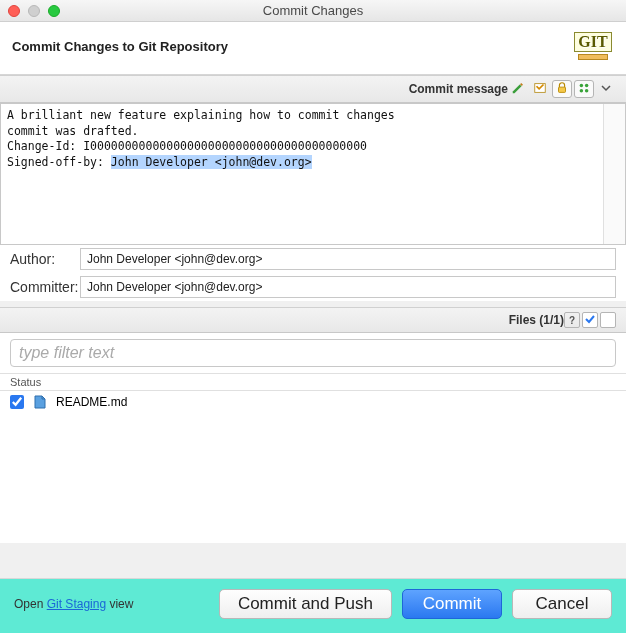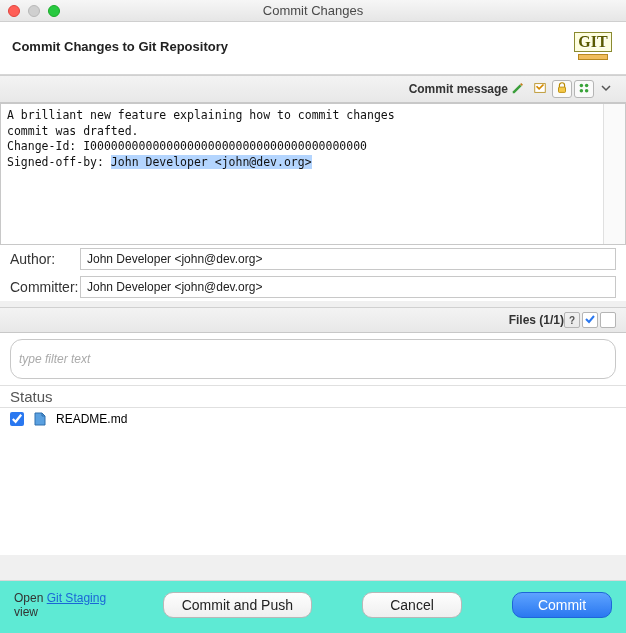--- a/index.html
+++ b/index.html
@@ -90,51 +90,51 @@
 .field-row label { width: 62px; color: #333; font-size: 14px; }
 .field-row input {
   flex: 1; border: 1px solid #c8c8c8; padding: 3px 6px;
   font-size: 12px; background: #fff; color: #222;
 }
 
 .section-bar.files { margin-top: 6px; }
 
 .filter-wrap { padding: 6px 10px; background: #fff; }
 .filter-input {
-  width: 100%; border: 1px solid #c8c8c8; border-radius: 12px;
-  padding: 12px 8px; font-size: 12px; color: #888; font-style: italic;
+  width: 100%; border: 1px solid #c8c8c8; border-radius: 4px;
+  padding: 4px 8px; font-size: 16px; color: #888; font-style: italic;
 }
 .filter-input::placeholder { color: #aaa; font-style: italic; }
 
 .file-table { background: #fff; border-top: 1px solid #e0e0e0; height: 170px; overflow: auto; }
 .ft-header {
   display: flex; padding: 2px 10px; border-bottom: 1px solid #e0e0e0;
-  color: #555; font-size: 15px;
+  color: #555; font-size: 11px;
 }
 .ft-col-status { width: 70px; }
 .ft-col-path { flex: 1; }
 .ft-row { display: flex; align-items: center; padding: 3px 10px; gap: 8px; }
 .ft-row .cb { width: 14px; height: 14px; }
 .file-icon {
   width: 16px; height: 16px; display: inline-block;
 }
 
 .footer {
   margin-top: auto;
   border-top: 1px solid #d8d8d8;
   padding: 10px 14px 14px 14px;
   display: flex; align-items: center; gap: 10px;
   background: #5eead4;
 }
 .footer-left { flex: 1; font-size: 12px; color: #333; }
 .footer-left a { color: #1a66d6; text-decoration: underline; cursor: pointer; }
 .btn {
-  min-width: 100px; padding: 4px 18px; font-size: 14px;
-  border: 1px solid #b8b8b8; border-radius: 10px;
-  background: linear-gradient(#fefefe, #efefef); color: #222; cursor: pointer; margin-left: 40px;
+  min-width: 100px; padding: 4px 18px; font-size: 17px;
+  border: 1px solid #b8b8b8; border-radius: 5px;
+  background: linear-gradient(#fefefe, #efefef); color: #222; cursor: pointer;
 }
 .btn.wide { min-width: 140px; }
 .btn.primary {
   background: linear-gradient(#5ea3ff, #2a78f0); color: #fff;
   border-color: #1e66d8;
 }
 
 .chevron-down-btn svg { width: 10px; height: 10px; }
 .q-icon {
   border: 1px solid #b5b5b5; width: 16px; height: 16px;
@@ -278,15 +278,15 @@
     </span>
     <span>README.md</span>
   </div>
 </div>
 
 <div class="footer">
   <div class="footer-left">
     <span>Open </span><a>Git Staging</a><span> view</span>
   </div>
   <button class="btn wide">Commit and Push</button>
+  <button class="btn primary">Commit</button>
   <button class="btn">Cancel</button>
-  <button class="btn primary">Commit</button>
 </div>
 
 </body></html>

